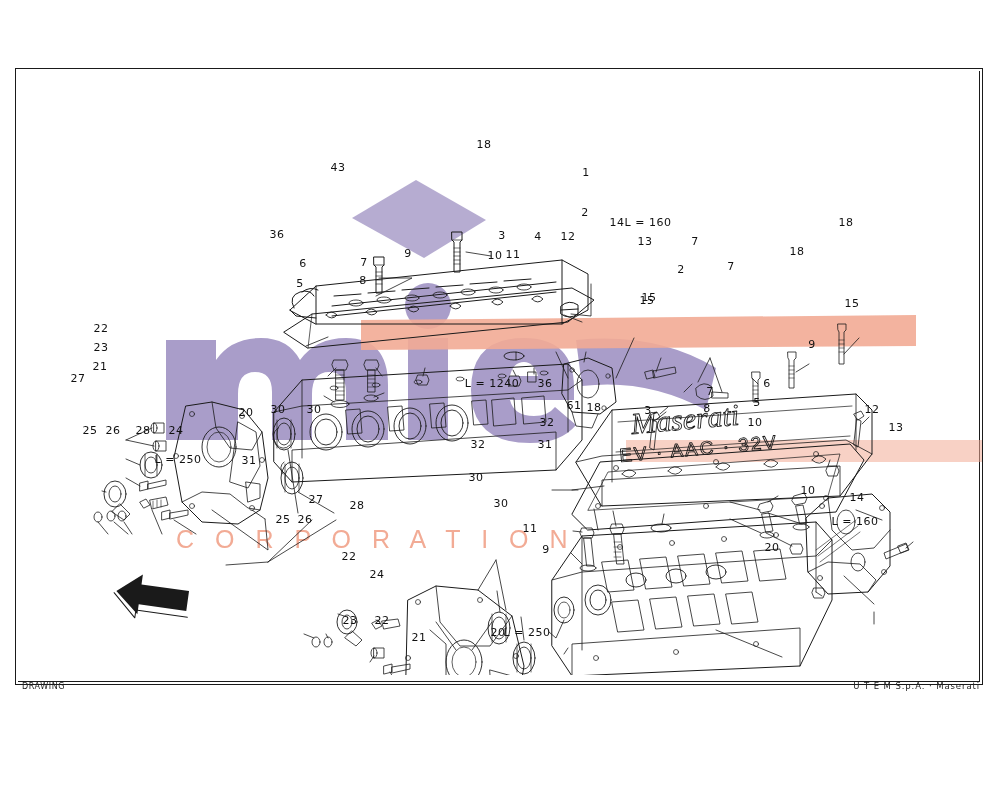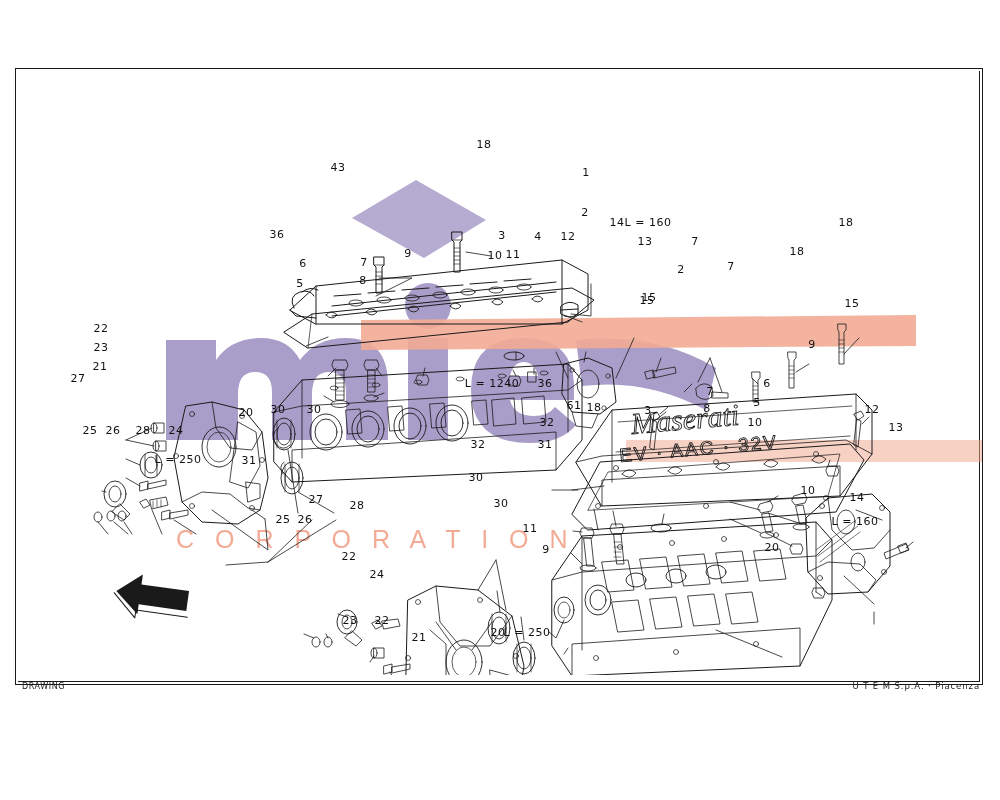--- a/index.html
+++ b/index.html
@@ -663,16 +663,16 @@
         <div style="position: absolute; left: 511px; top: 522px; font-family: &quot;DejaVu Sans&quot;, sans-serif; font-size: 11px; color: rgb(17, 17, 17); letter-spacing: 0.5px; white-space: nowrap; transform: translate(-50%, -50%);">L = 250</div>
         <div style="position: absolute; left: 514px; top: 418px; font-family: &quot;DejaVu Sans&quot;, sans-serif; font-size: 11px; color: rgb(17, 17, 17); letter-spacing: 0.5px; white-space: nowrap; transform: translate(-50%, -50%);">11</div>
         <div style="position: absolute; left: 530px; top: 439px; font-family: &quot;DejaVu Sans&quot;, sans-serif; font-size: 11px; color: rgb(17, 17, 17); letter-spacing: 0.5px; white-space: nowrap; transform: translate(-50%, -50%);">9</div>
         <div style="position: absolute; left: 796px; top: 234px; font-family: &quot;DejaVu Sans&quot;, sans-serif; font-size: 11px; color: rgb(17, 17, 17); letter-spacing: 0.5px; white-space: nowrap; transform: translate(-50%, -50%);">9</div>
         <div style="position: absolute; left: 631px; top: 190px; font-family: &quot;DejaVu Sans&quot;, sans-serif; font-size: 11px; color: rgb(17, 17, 17); letter-spacing: 0.5px; white-space: nowrap; transform: translate(-50%, -50%);">15</div>
       </div>
 
   </div>
 
   <div class="foot-l">DRAWING</div>
-  <div class="foot-r">U T E M  S.p.A. · Piacenza</div>
+  <div class="foot-r">U T E M  S.p.A. · Maserati</div>
 
 
 </div>
 
 </body></html>

